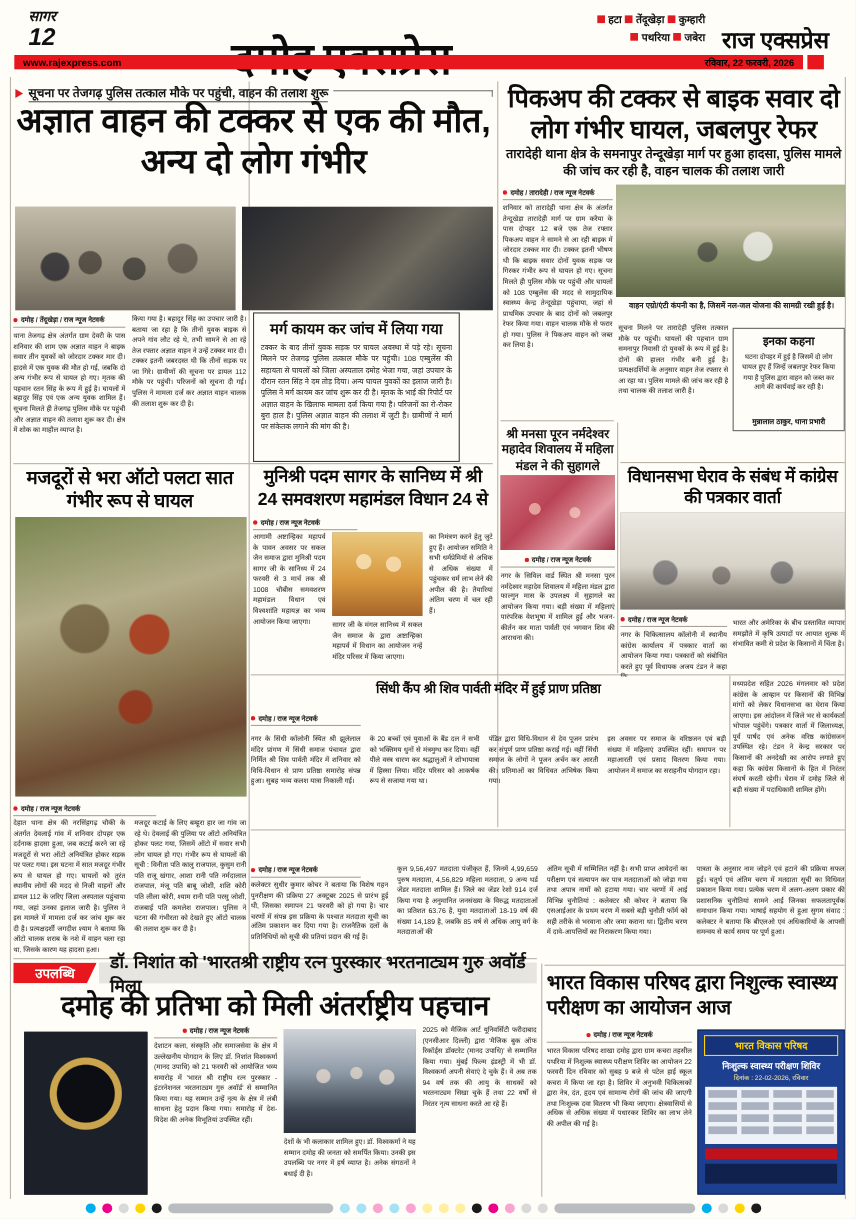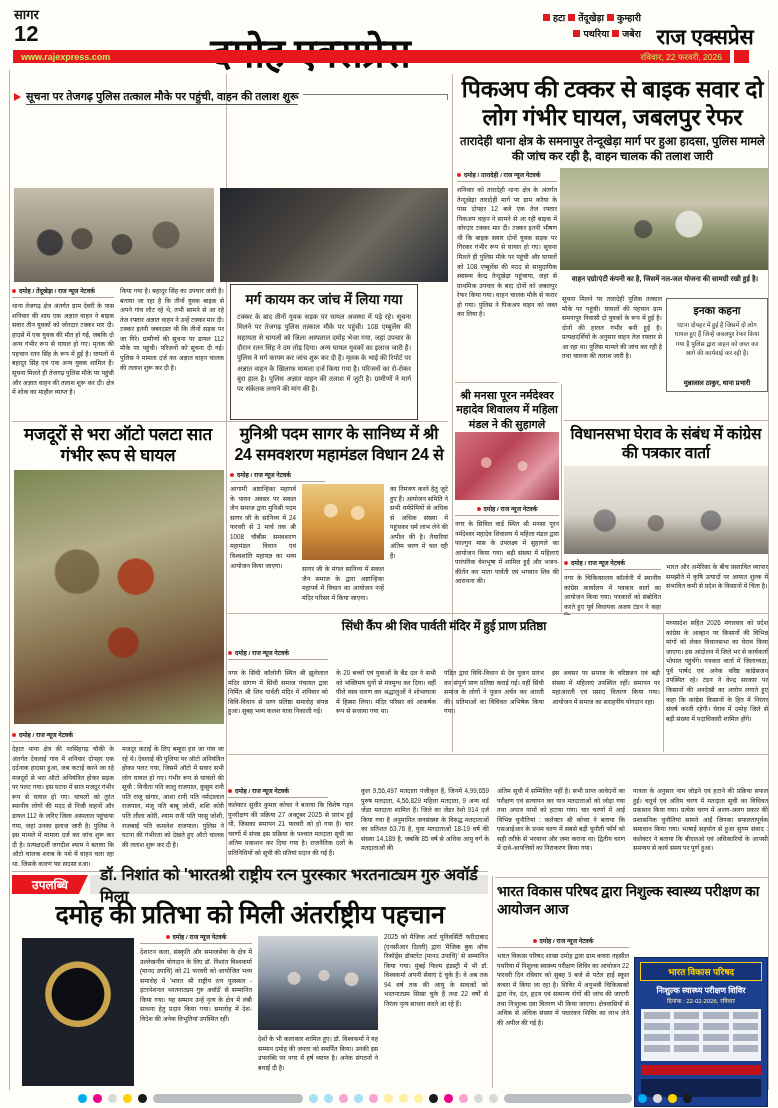--- a/index.html
+++ b/index.html
@@ -10,52 +10,52 @@
   .bt { font-size:6.3px; line-height:1.52; text-align:justify; color:#1c1c1c; overflow:hidden; }
   .byline { display:flex; align-items:center; gap:3px; font-size:6.2px; font-weight:bold; color:#222;
             padding-bottom:2px; border-bottom:1px solid #a8a29a; white-space:nowrap; overflow:hidden; }
   .dot { width:4px; height:4px; border-radius:50%; background:#e11b22; flex:none; }
   .ph { position:absolute; overflow:hidden; background-color:#9a9488; }
   .rule-v { position:absolute; width:1px; background:#b9b3a8; }
   .rule-h { position:absolute; height:1px; background:#b9b3a8; }
   .box { border:1px solid #3c3c3c; background:#fffdf7; padding:5px 6px; }
   .sq { width:7px; height:7px; background:#e11b22; flex:none; }
   .tag-row { display:flex; justify-content:flex-end; align-items:center; gap:3px; font-size:9.5px; font-weight:bold; color:#111; }
-  .redbar { background:#e8161d; color:#bef264; display:flex; justify-content:space-between; align-items:center; padding:0 8px; }
+  .redbar { background:#e8161d; color:#000000; display:flex; justify-content:space-between; align-items:center; padding:0 8px; }
   .kicker { display:flex; align-items:center; gap:5px; }
   .kicker-arrow { width:0; height:0; border-left:7px solid #e11b22; border-top:4.5px solid transparent; border-bottom:4.5px solid transparent; flex:none; }
   .kicker-text { font-size:11px; font-weight:bold; color:#111; border-bottom:1px solid #555; padding-bottom:1px; white-space:nowrap; }
   .kicker-line { flex:1; border-top:1px solid #777; height:6px; border-right:1px solid #777; }
   .subhl { font-weight:bold; color:#101010; text-align:center; }
   .caption { font-size:7px; font-weight:bold; color:#222; text-align:center; line-height:1.3; }
   .cmyk { position:absolute; display:flex; align-items:center; gap:6px; }
   .d { width:9px; height:9px; border-radius:50%; flex:none; }
   .c-c{background:#00adee}.c-m{background:#ec008c}.c-y{background:#ffd400}.c-k{background:#1a1a1a}.c-g{background:#d9d9d9}
   .fade{opacity:.35}
   .cbar { height:9px; border-radius:5px; background:#b9bdc0; flex:none; }
   .tag-red { background:#e8161d; color:#fff; font-weight:bold; font-size:12px; display:flex; align-items:center; justify-content:center;
              clip-path:polygon(0 0,100% 0,88% 100%,0 100%); }
   .kbar { background:#e6e5e0; display:flex; align-items:center; padding:0 10px; font-size:16px; font-weight:bold; color:#111; }
-  .poster { background:#1d3f8f; border:1px solid #11265c; color:#fff; overflow:hidden;margin-top:21px; }
+  .poster { background:#1d3f8f; border:1px solid #11265c; color:#fff; overflow:hidden; }
   .p-head { margin:4px 5px 0 5px; border:1px solid #ffd400; background:#16327a; color:#ffd400;
             font-size:9px; font-weight:bold; text-align:center; padding:2px 0; }
   .p-title { color:#fff; font-size:8px; font-weight:bold; text-align:center; margin-top:3px; }
   .p-date { color:#ffec9e; font-size:6px; text-align:center; margin-top:2px; }
   .p-grid { margin:4px 6px; background:#eef1f6; height:52px; padding:3px; display:flex; flex-direction:column; gap:4px; }
   .p-row { display:flex; gap:4px; }
   .p-cell { flex:1; height:7px; background:#aab2c2; }
   .p-strip { margin:0 6px; background:#c1121c; height:10px; }
   .p-foot { margin:4px 6px 0 6px; background:#10214d; height:18px; }
 </style>
 </head>
 <body>
 
 <div class="page">
 
-  <div class="abs" style="left:14px; top:5px;">
+  <div class="abs" style="left:26px; top:5px;font-style:italic;">
     <div style="font-size:13px; font-weight:bold; color:#111;">सागर</div>
     <div style="font-size:22px; font-weight:800; color:#111; line-height:1;">12</div>
   </div>
 
   <div class="abs hl" style="left:150px; top:0px; width:320px; font-size:40px; letter-spacing:-1px;margin-top:24px;">दमोह एक्सप्रेस</div>
 
   <div class="abs" style="left:495px; top:11px; width:146px; display:flex; flex-direction:column; gap:3px;">
     <div class="tag-row">
       <span class="sq"></span>
       <span>हटा</span>
@@ -69,44 +69,45 @@
       <span>पथरिया</span>
       <span class="sq"></span>
       <span>जबेरा</span>
     </div>
   </div>
 
   <div class="abs hl" style="left:642px; top:22px; width:126px; font-size:21px;">राज एक्सप्रेस</div>
 
   <div class="abs redbar" style="left:13px; top:50px; width:717px; height:13px;">
     <span style="font-size:9px; font-weight:bold;">www.rajexpress.com</span>
-    <span style="font-size:8.5px; font-weight:normal;margin-left:25px;">रविवार, 22 फरवरी, 2026</span>
+    <span style="font-size:8.5px; font-weight:bold;margin-left:25px;">रविवार, 22 फरवरी, 2026</span>
   </div>
   <div class="abs" style="left:734px; top:50px; width:15px; height:13px; background:#e8161d;"></div>
 
   <div class="rule-v" style="left:9px; top:70px; height:1020px;"></div>
   <div class="rule-v" style="left:768px; top:70px; height:1020px;"></div>
   <div class="rule-v" style="left:226px; top:74px; height:796px;"></div>
   <div class="rule-v" style="left:452px; top:74px; height:678px;"></div>
   <div class="rule-v" style="left:561px; top:384px; height:228px;"></div>
   <div class="rule-v" style="left:663px; top:614px; height:138px;"></div>
   <div class="rule-v" style="left:492px; top:876px; height:212px;"></div>
   <div class="rule-h" style="left:12px; top:421px; width:436px;"></div>
   <div class="rule-h" style="left:455px; top:382px; width:103px;"></div>
   <div class="rule-h" style="left:564px; top:420px; width:204px;"></div>
   <div class="rule-h" style="left:228px; top:613px; width:540px;"></div>
   <div class="rule-h" style="left:228px; top:754px; width:540px;"></div>
   <div class="rule-h" style="left:12px; top:871px; width:476px;"></div>
   <div class="rule-h" style="left:495px; top:877px; width:273px;"></div>
 
-  <div class="abs kicker" style="left:14px; top:88px; width:434px;">
+  <div class="abs kicker" style="left:14px; top:76px; width:434px;">
     <span class="kicker-arrow"></span>
     <span class="kicker-text">सूचना पर तेजगढ़ पुलिस तत्काल मौके पर पहुंची, वाहन की तलाश शुरू</span>
     <span class="kicker-line"></span>
   </div>
+  <div class="abs hl" style="left:12px; top:92px; width:437px; font-size:31px; line-height:1.18;">अज्ञात वाहन की टक्कर से एक की मौत, अन्य दो लोग गंभीर</div>
   <div class="ph" style="left:14px; top:188px; width:200px; height:94px;
        background-image:radial-gradient(circle at 18% 58%, rgba(25,25,35,.7) 0 7%, transparent 8%),
          radial-gradient(circle at 34% 54%, rgba(50,45,40,.65) 0 7%, transparent 8%),
          radial-gradient(circle at 54% 60%, rgba(30,30,30,.6) 0 8%, transparent 9%),
          radial-gradient(circle at 76% 50%, rgba(70,60,55,.6) 0 8%, transparent 9%),
          linear-gradient(180deg,#c3bcab,#978f7d 60%,#6e675c);"></div>
   <div class="ph" style="left:220px; top:188px; width:228px; height:94px;
        background-image:linear-gradient(135deg,#23272e,#4a4540 40%,#6f6a5f 62%,#2c3036);"></div>
 
   <div class="abs" style="left:12px; top:286px; width:102px;">
@@ -240,21 +241,21 @@
     <div class="bt" style="height:138px; margin-top:3px;">देशाटन कला, संस्कृति और समाजसेवा के क्षेत्र में उल्लेखनीय योगदान के लिए डॉ. निशांत विश्वकर्मा (मानद उपाधि) को 21 फरवरी को आयोजित भव्य समारोह में 'भारत श्री राष्ट्रीय रत्न पुरस्कार - इंटरनेशनल भरतनाट्यम गुरु अवॉर्ड' से सम्मानित किया गया। यह सम्मान उन्हें नृत्य के क्षेत्र में लंबी साधना हेतु प्रदान किया गया। समारोह में देश-विदेश की अनेक विभूतियां उपस्थित रहीं।</div>
   </div>
   <div class="ph" style="left:258px; top:936px; width:120px; height:94px;
        background-image:radial-gradient(circle at 30% 45%, rgba(240,225,210,.7) 0 6%, transparent 7%),
          radial-gradient(circle at 55% 42%, rgba(235,220,205,.7) 0 6%, transparent 7%),
          radial-gradient(circle at 78% 46%, rgba(240,228,212,.7) 0 6%, transparent 7%),
          linear-gradient(180deg,#cfd3d8 0%,#8e99a6 42%,#3e4754 78%,#2b313c);"></div>
   <div class="abs bt" style="left:258px; top:1034px; width:120px; height:52px;">देशों के भी कलाकार शामिल हुए। डॉ. विश्वकर्मा ने यह सम्मान दमोह की जनता को समर्पित किया। उनकी इस उपलब्धि पर नगर में हर्ष व्याप्त है। अनेक संगठनों ने बधाई दी है।</div>
   <div class="abs bt" style="left:384px; top:932px; width:104px; height:154px;">2025 को मैजिक आर्ट यूनिवर्सिटी फरीदाबाद (एनसीआर दिल्ली) द्वारा 'मैजिक बुक ऑफ रिकॉर्ड्स डॉक्टरेट (मानद उपाधि)' से सम्मानित किया गया। मुंबई फिल्म इंडस्ट्री में भी डॉ. विश्वकर्मा अपनी सेवाएं दे चुके हैं। वे अब तक 94 वर्ष तक की आयु के साधकों को भरतनाट्यम सिखा चुके हैं तथा 22 वर्षों से निरंतर नृत्य साधना करते आ रहे हैं।</div>
 
-  <div class="abs hl" style="left:497px; top:882px; width:271px; font-size:14px; line-height:1.3; font-weight:700; text-align:left;">भारत विकास परिषद द्वारा निशुल्क स्वास्थ्य परीक्षण का आयोजन आज</div>
+  <div class="abs hl" style="left:497px; top:882px; width:271px; font-size:18px; line-height:1.3; font-weight:700; text-align:left;">भारत विकास परिषद द्वारा निशुल्क स्वास्थ्य परीक्षण का आयोजन आज</div>
   <div class="abs" style="left:497px; top:936px; width:132px;">
     <div class="byline" style="justify-content:center;">
       <span class="dot"></span>
       <span>दमोह / राज न्यूज नेटवर्क</span>
     </div>
     <div class="bt" style="height:136px; margin-top:3px;">भारत विकास परिषद शाखा दमोह द्वारा ग्राम कचरा तहसील पथरिया में निशुल्क स्वास्थ्य परीक्षण शिविर का आयोजन 22 फरवरी दिन रविवार को सुबह 9 बजे से पटेल हाई स्कूल कचरा में किया जा रहा है। शिविर में अनुभवी चिकित्सकों द्वारा नेत्र, दंत, हृदय एवं सामान्य रोगों की जांच की जाएगी तथा निःशुल्क दवा वितरण भी किया जाएगा। क्षेत्रवासियों से अधिक से अधिक संख्या में पधारकर शिविर का लाभ लेने की अपील की गई है।</div>
   </div>
   <div class="abs poster" style="left:634px; top:936px; width:134px; height:150px;">
     <div class="p-head">भारत विकास परिषद</div>
     <div class="p-title">निःशुल्क स्वास्थ्य परीक्षण शिविर</div>

